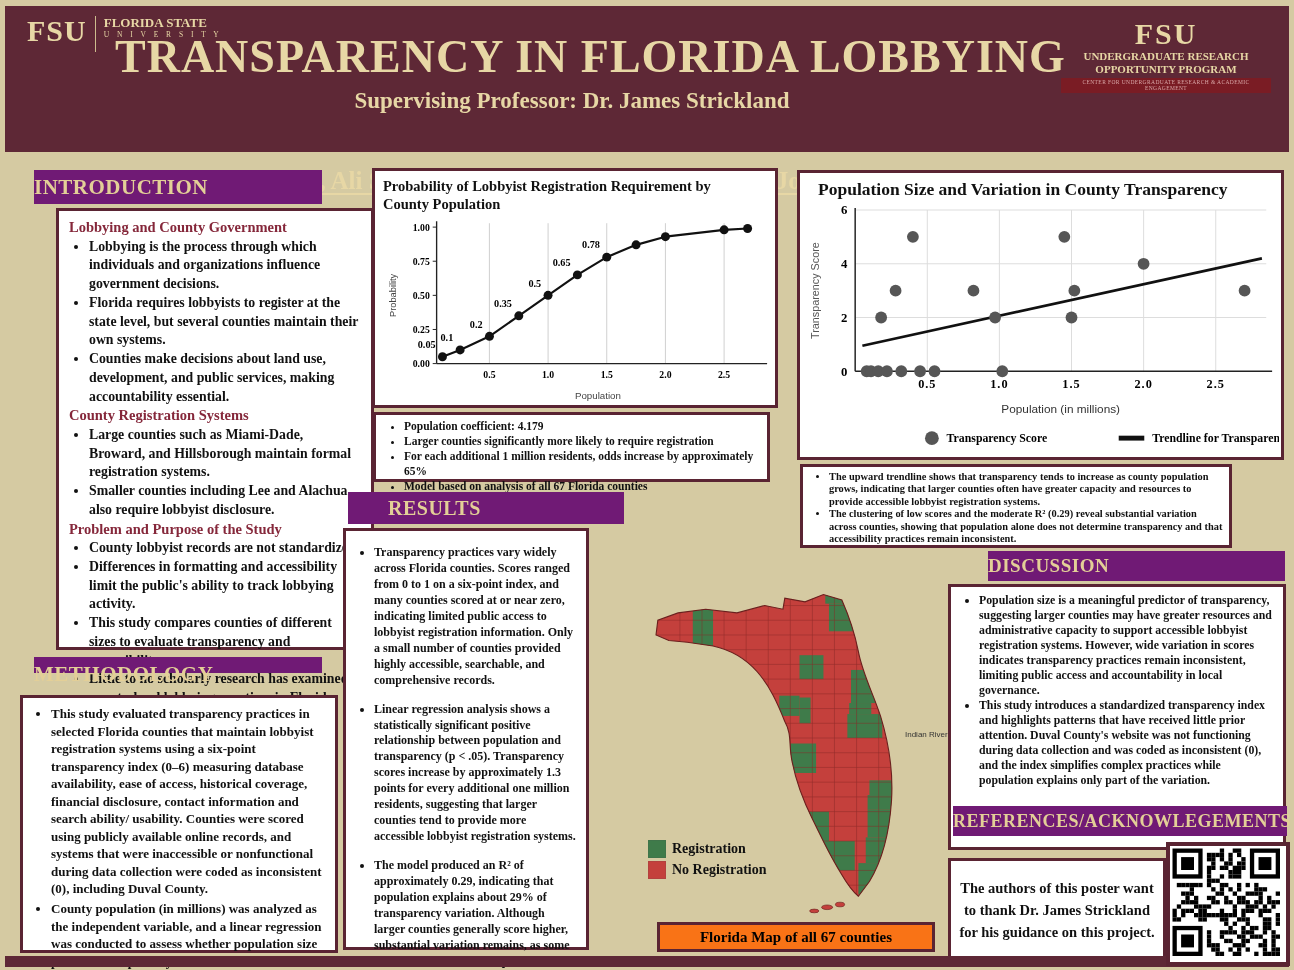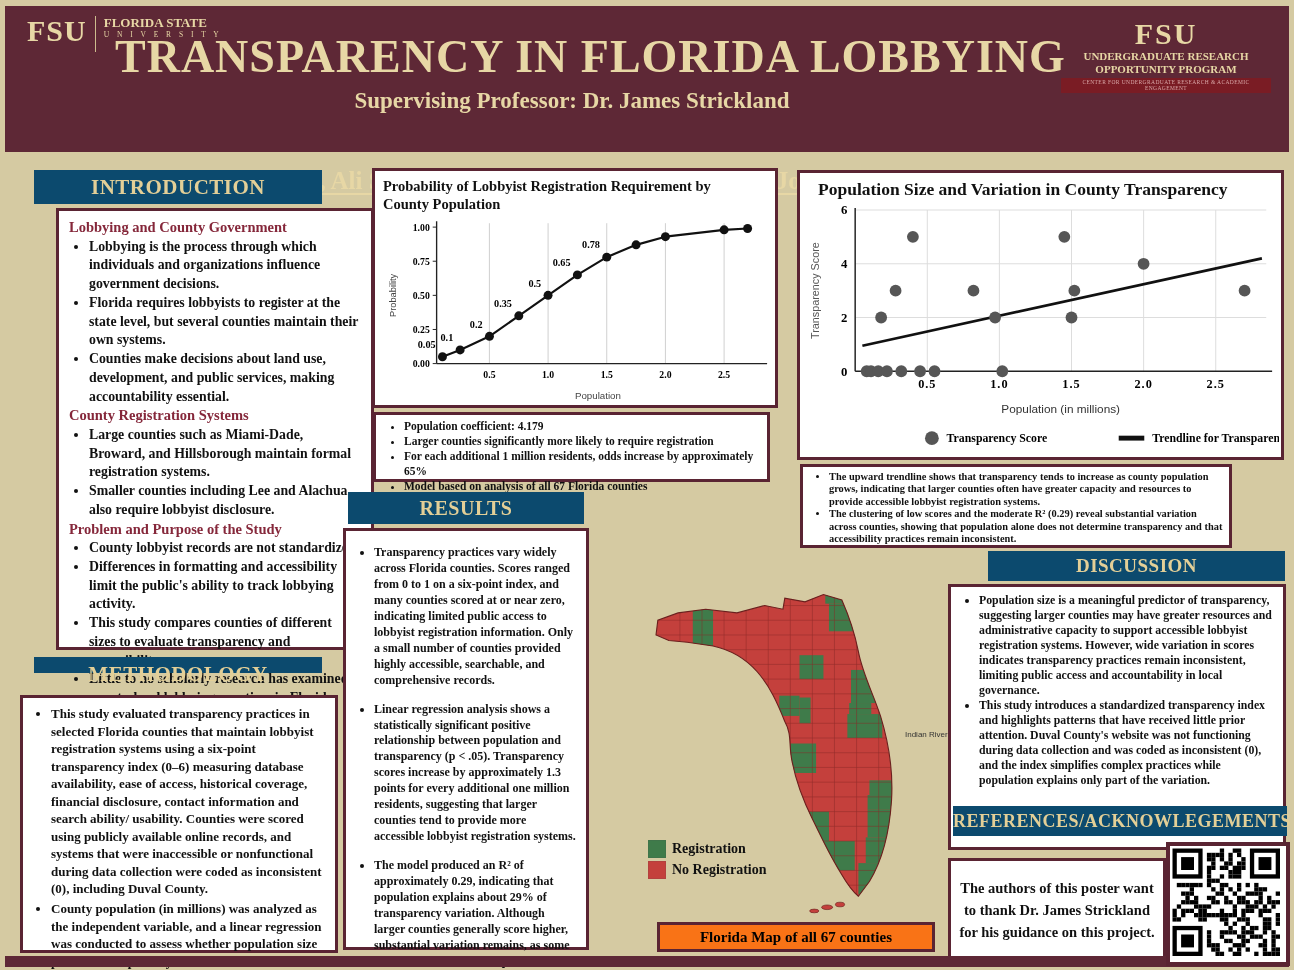--- a/index.html
+++ b/index.html
@@ -10,21 +10,21 @@
   .hdr-auth{position:absolute;left:40px;right:40px;top:113px;text-align:center;color:#e7d7a5;font-size:25px;font-weight:bold;text-decoration:underline;text-underline-offset:4px;margin-top:48px;}
   .logoL{position:absolute;left:22px;top:10px;display:flex;align-items:flex-start;gap:8px;color:#e7d7a5;}
   .logoL .mono{font-size:30px;font-weight:bold;letter-spacing:1px;line-height:1;}
   .logoL .div{width:1px;height:36px;background:#cdbc8d;}
   .logoL .l1{font-size:13px;font-weight:bold;line-height:1.1;}
   .logoL .l2{font-size:7.5px;letter-spacing:3px;}
   .logoR{position:absolute;right:18px;top:12px;width:210px;text-align:center;color:#e7d7a5;}
   .logoR .mono{font-size:30px;font-weight:bold;letter-spacing:2px;line-height:1.05;}
   .logoR .l1{font-size:11px;font-weight:bold;line-height:1.2;}
   .logoR .l3{margin-top:2px;background:#7a1c24;color:#d9a7a7;font-size:5.5px;letter-spacing:.4px;padding:1px 2px;line-height:1.2;}
-  .bar{position:absolute;background:#0c4a6e;color:#e3cf97;font-weight:bold;text-align:center;letter-spacing:.5px;}
+  .bar{position:absolute;background:#701a75;color:#e3cf97;font-weight:bold;text-align:left;letter-spacing:.5px;}
   .wbox{position:absolute;background:#ffffff;border:3px solid #5a2433;box-sizing:border-box;overflow:visible;}
   .grp-h{color:#85273a;font-weight:bold;font-size:14.5px;line-height:1.35;}
   ul.blts{margin:0;padding-left:20px;}
   ul.blts li{font-weight:bold;color:#111;}
   .intro li{font-size:13.8px;line-height:1.36;}
   .meth li{font-size:13px;line-height:1.35;margin-bottom:2px;}
   .stats li{font-size:11.5px;line-height:1.3;}
   .res li{font-size:12px;line-height:1.33;margin-bottom:13px;margin-top:6px;}
   .notes li{font-size:10.4px;line-height:1.2;}
   .disc li{font-size:11.8px;line-height:1.27;}
@@ -145,21 +145,21 @@
 
   <div class="wbox stats" style="left:373px;top:412px;width:397px;height:70px;padding:4px 8px;">
     <ul class="blts">
         <li>Population coefficient: 4.179</li>
         <li>Larger counties significantly more likely to require registration</li>
         <li>For each additional 1 million residents, odds increase by approximately 65%</li>
         <li>Model based on analysis of all 67 Florida counties</li>
       </ul>
   </div>
 
-  <div class="bar" style="left:348px;top:492px;width:236px;height:32px;line-height:32px;font-size:20px;">RESULTS</div>
+  <div class="bar" style="left:348px;top:492px;width:236px;height:32px;line-height:32px;font-size:20px;padding-left:40px;">RESULTS</div>
   <div class="wbox res" style="left:343px;top:528px;width:246px;height:422px;padding:8px 8px;">
     <ul class="blts">
         <li>Transparency practices vary widely across Florida counties. Scores ranged from 0 to 1 on a six-point index, and many counties scored at or near zero, indicating limited public access to lobbyist registration information. Only a small number of counties provided highly accessible, searchable, and comprehensive records.</li>
         <li>Linear regression analysis shows a statistically significant positive relationship between population and transparency (p &lt; .05). Transparency scores increase by approximately 1.3 points for every additional one million residents, suggesting that larger counties tend to provide more accessible lobbyist registration systems.</li>
         <li>The model produced an R² of approximately 0.29, indicating that population explains about 29% of transparency variation. Although larger counties generally score higher, substantial variation remains, as some mid-size counties exceed predicted transparency levels while several large counties fall below expectations.</li>
       </ul>
   </div>
 
   <div style="position:absolute;left:598px;top:552px;width:350px;height:372px;">
     <svg id="fl-map" width="300" height="368" viewBox="0 0 320 400" style="position:absolute;right:4px;top:2px;">

